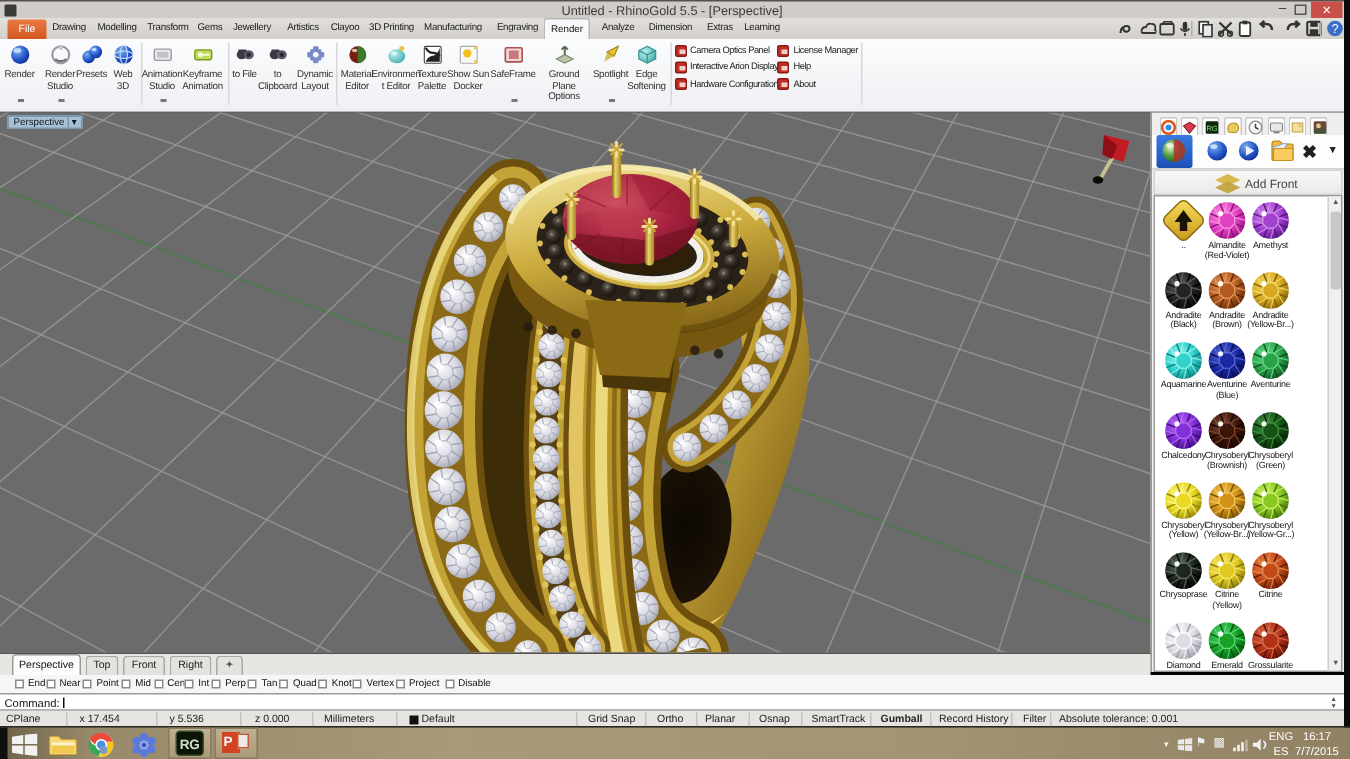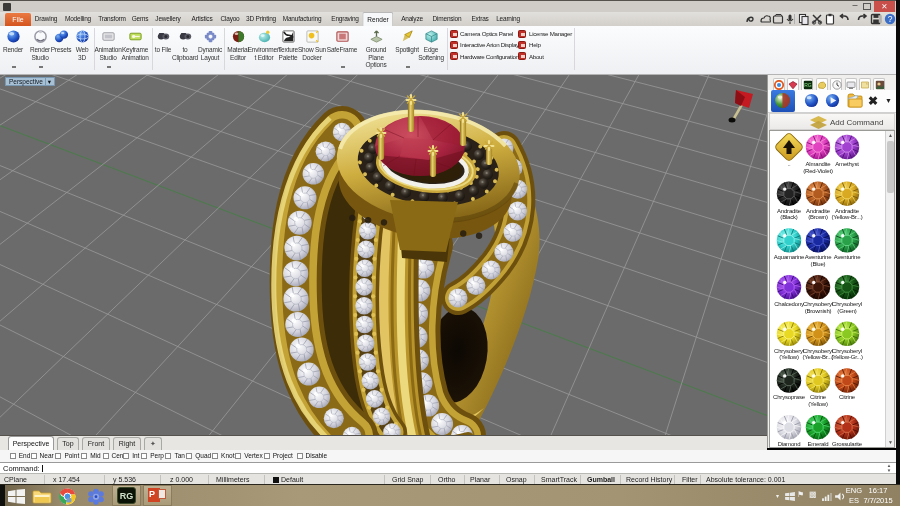--- a/index.html
+++ b/index.html
@@ -1,19 +1,20 @@
 <!DOCTYPE html>
 <html><head><meta charset="utf-8"><style>
 *{margin:0;padding:0;box-sizing:border-box}
 body{width:900px;height:506px;position:relative;font-family:"Liberation Sans",sans-serif;background:#000;overflow:hidden}
 .vtab{position:absolute;top:1px;height:13px;background:#e4e2de;border:1px solid #a8a8a4;border-bottom:none;border-radius:3px 3px 0 0;font-size:7px;text-align:center;line-height:12px;color:#222}
 </style></head><body>
 
 <div style="position:absolute;left:0;top:0;width:896px;height:12px;background:#d0cdc8;border-top:1px solid #55524e">
   <div style="position:absolute;left:3px;top:2px;width:8px;height:8px;background:#3a3a38;border-radius:1px"></div>
+  <div style="position:absolute;left:0;top:1px;width:100%;text-align:center;font-size:8.5px;color:#3a3a38">Untitled - RhinoGold 5.5 - [Perspective]</div>
   <div style="position:absolute;left:849px;top:-1px;width:12px;height:11px;color:#333;font-size:9px;text-align:center">–</div>
   <div style="position:absolute;left:863px;top:2px;width:8px;height:7px;border:1.5px solid #555;background:#cfccc7"></div>
   <div style="position:absolute;left:874px;top:0;width:21px;height:11px;background:#c9504a;color:#fff;font-size:7.5px;text-align:center;line-height:11px">✕</div>
 </div>
 
 <div style="position:absolute;left:0;top:12px;width:896px;height:14px;background:linear-gradient(#e2e0dc,#d2cfca)">
 <div style="position:absolute;left:5px;top:1px;width:26px;height:13px;background:linear-gradient(#ea7a42,#d4551f);border-radius:2px 2px 0 0;color:#fff;font-size:7px;text-align:center;line-height:13px">File</div>
     <div style="position:absolute;left:46px;top:1px;transform:translateX(-50%);font-size:6.5px;color:#222;line-height:12px;white-space:nowrap;letter-spacing:-0.2px">Drawing</div>
     <div style="position:absolute;left:78px;top:1px;transform:translateX(-50%);font-size:6.5px;color:#222;line-height:12px;white-space:nowrap;letter-spacing:-0.2px">Modelling</div>
     <div style="position:absolute;left:112px;top:1px;transform:translateX(-50%);font-size:6.5px;color:#222;line-height:12px;white-space:nowrap;letter-spacing:-0.2px">Transform</div>
@@ -1430,21 +1431,21 @@
       <rect x="3" y="7" width="13" height="8" rx="1" fill="#f8cc60" stroke="#c89018" stroke-width="0.8"></rect>
     </svg>
   <div style="position:absolute;left:100px;top:19px;font-size:12px;font-weight:bold;color:#222">✖</div>
   <div style="position:absolute;left:117px;top:22px;font-size:7px;color:#222">▼</div>
 
   <div style="position:absolute;left:1px;top:38px;width:126px;height:17px;background:linear-gradient(#f8f7f6,#eceae8);border:1px solid #d4d2d0">
     <svg style="position:absolute;left:40px;top:2px" width="17" height="13" viewBox="0 0 17 13">
         <path d="M8.5,0 L17,4 L8.5,8 L0,4 Z" fill="#d8b94e"></path>
         <path d="M8.5,5 L17,9 L8.5,13 L0,9 Z" fill="#c0a038" opacity="0.9"></path>
       </svg>
-    <div style="position:absolute;left:60px;top:4px;font-size:8px;color:#444">Add Command</div>
+    <div style="position:absolute;left:60px;top:4px;font-size:8px;color:#444">Add Front</div>
   </div>
 
   <div style="position:absolute;left:1px;top:55px;width:126px;height:318px;background:#fff;border:1px solid #9a9a96">
     <div style="position:absolute;left:3px;top:1px;width:112px;height:316px;overflow:hidden">
       <svg width="114" height="330" style="position:absolute;left:0;top:0">
           <defs>
             <linearGradient id="upg" x1="0" y1="0" x2="1" y2="1">
               <stop offset="0" stop-color="#f8e060"></stop>
               <stop offset="1" stop-color="#c89418"></stop>
             </linearGradient>

